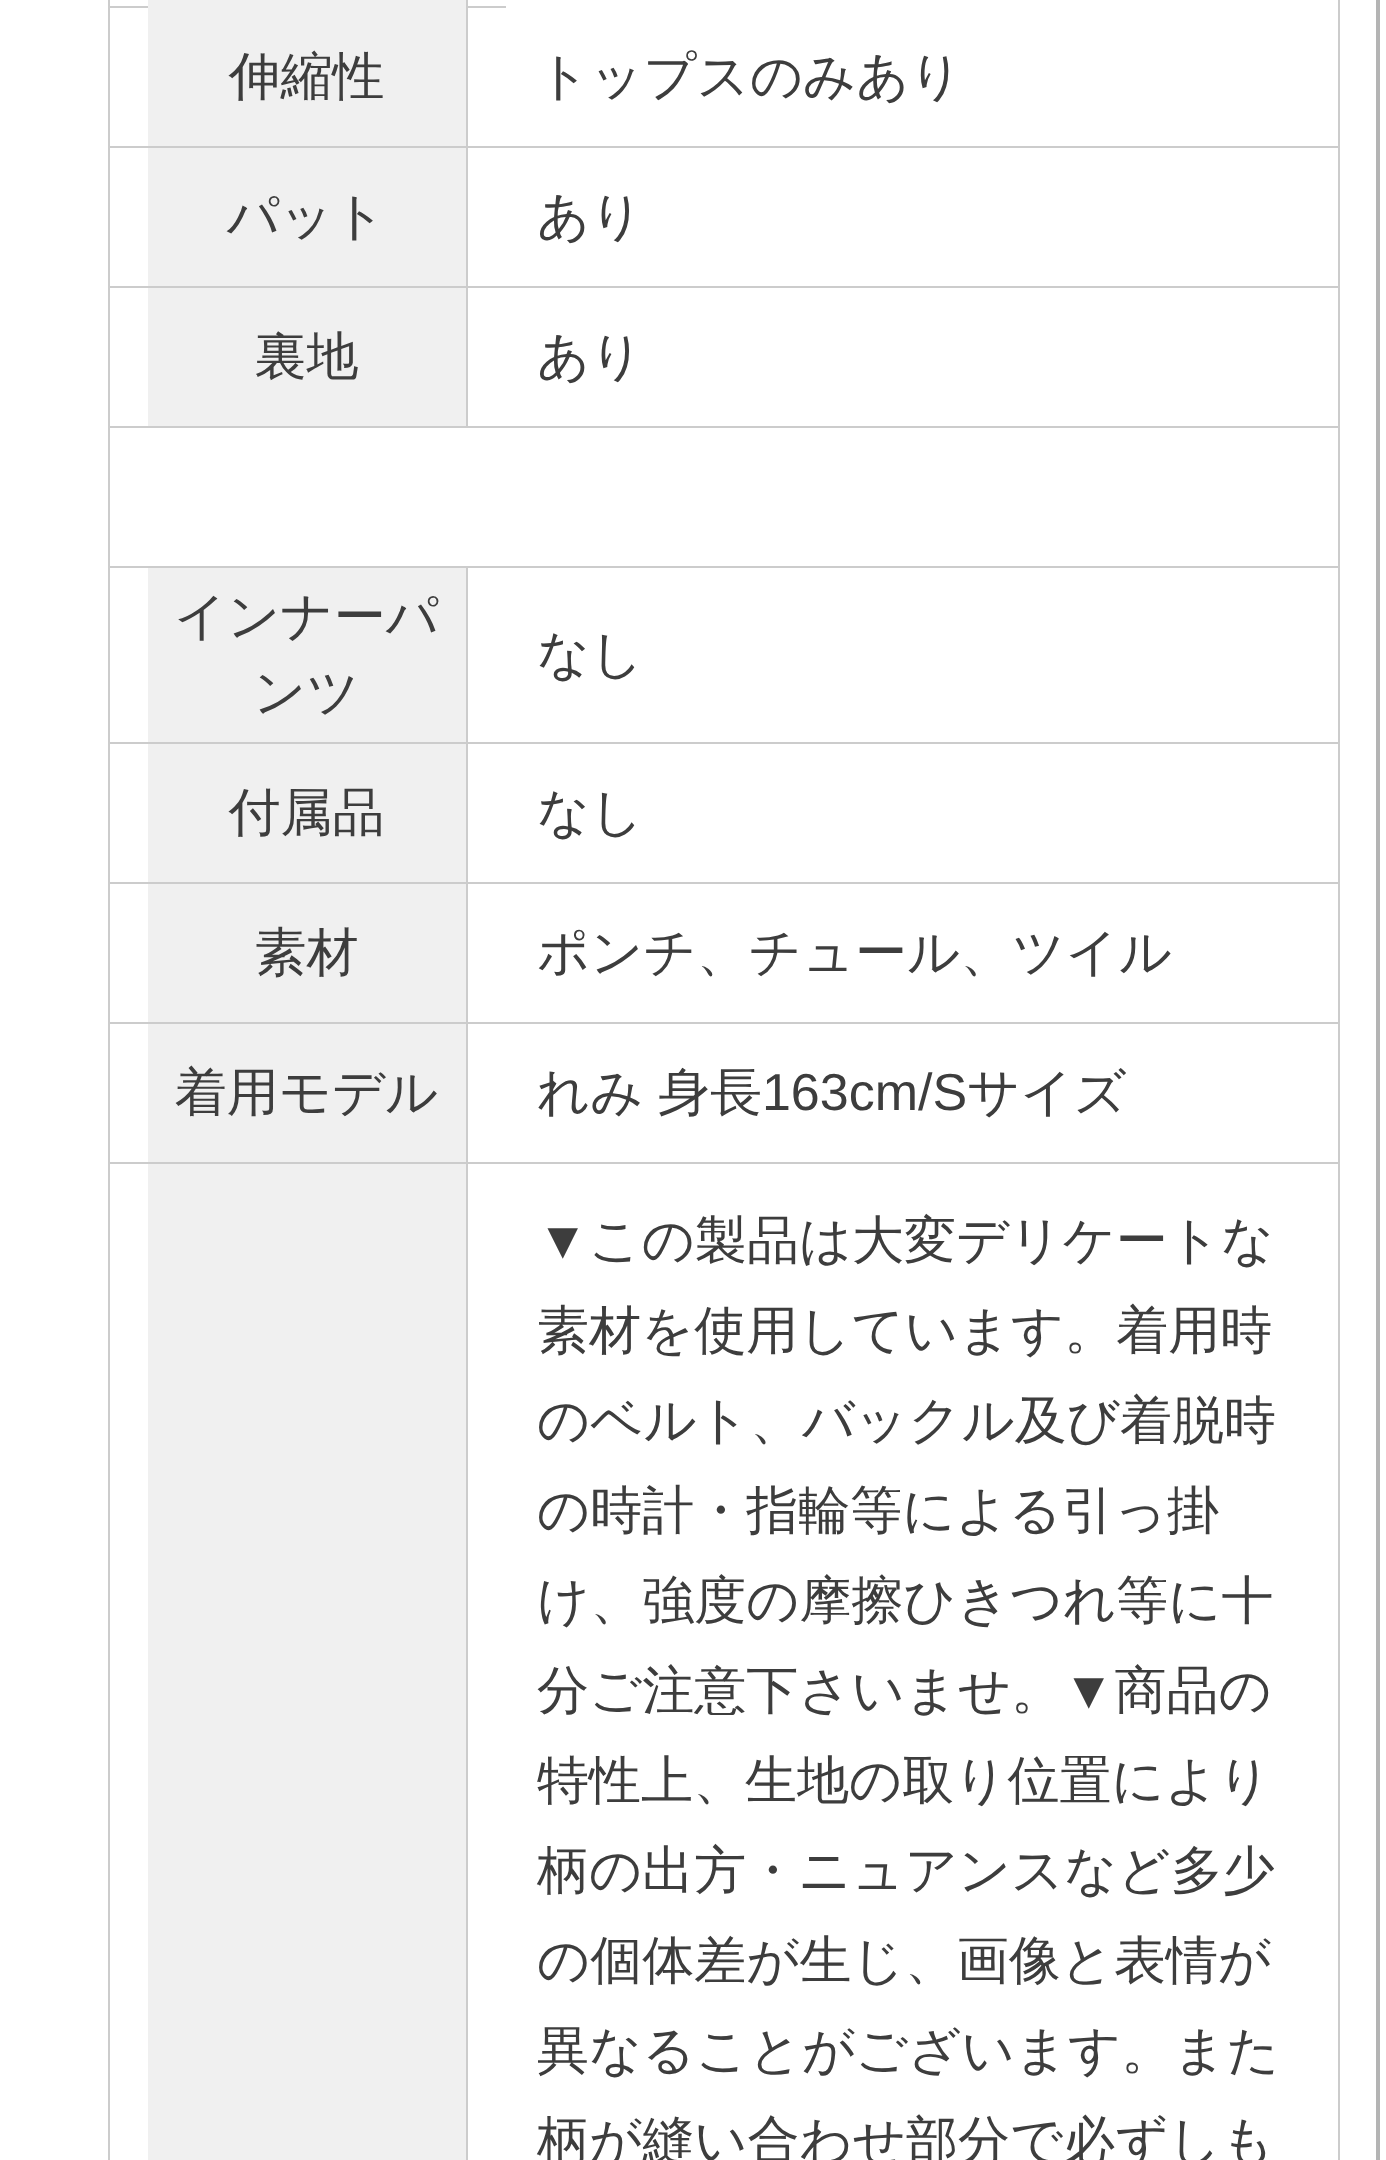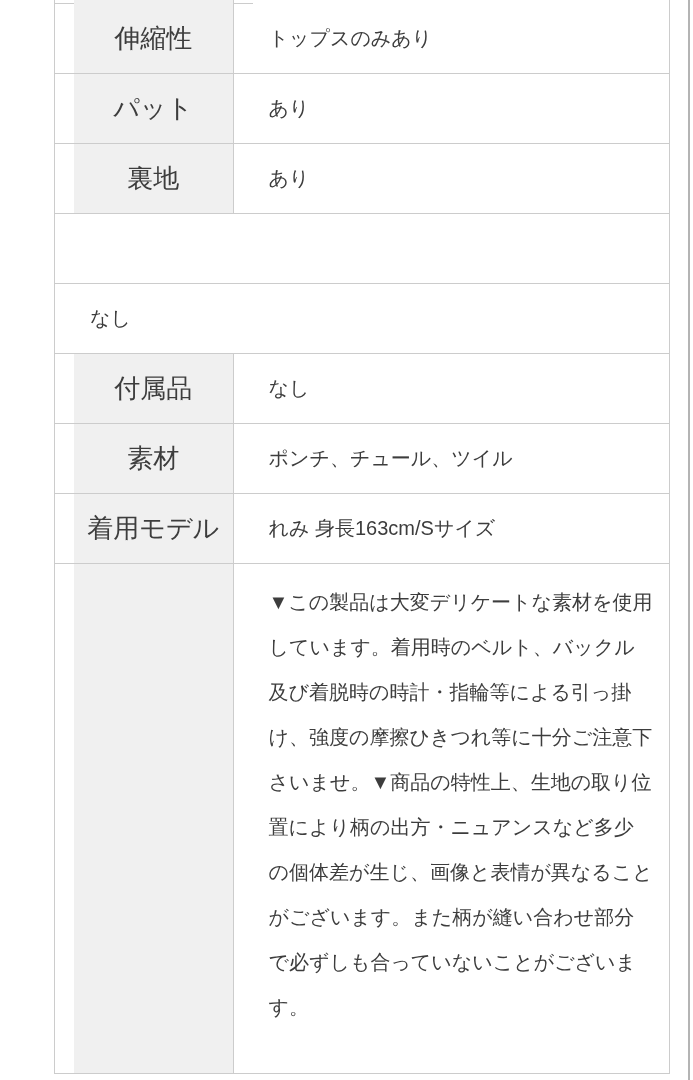--- a/index.html
+++ b/index.html
@@ -53,21 +53,21 @@
     text-align: center;
     padding: 6px 11px;
     font-size: 26px;
     line-height: 1.45;
   }
   .cell.value {
     flex: 1 1 auto;
     display: flex;
     align-items: center;
     padding: 8px 16px;
-    font-size: 20px;
+    font-size: 26px;
     line-height: 1.45;
   }
   .note-row {
     min-height: 510px;
   }
   .note-row .cell.value {
     align-items: flex-start;
     padding-top: 16px;
     line-height: 45px;
   }
@@ -101,20 +101,21 @@
 
   <div class="row">
     <div class="cell label">裏地</div>
     <div class="cell value">あり</div>
   </div>
 
   <div class="row">
   </div>
 
   <div class="row">
+    <div class="cell label">インナーパンツ</div>
     <div class="cell value">なし</div>
   </div>
 
   <div class="row">
     <div class="cell label">付属品</div>
     <div class="cell value">なし</div>
   </div>
 
   <div class="row">
     <div class="cell label">素材</div>

